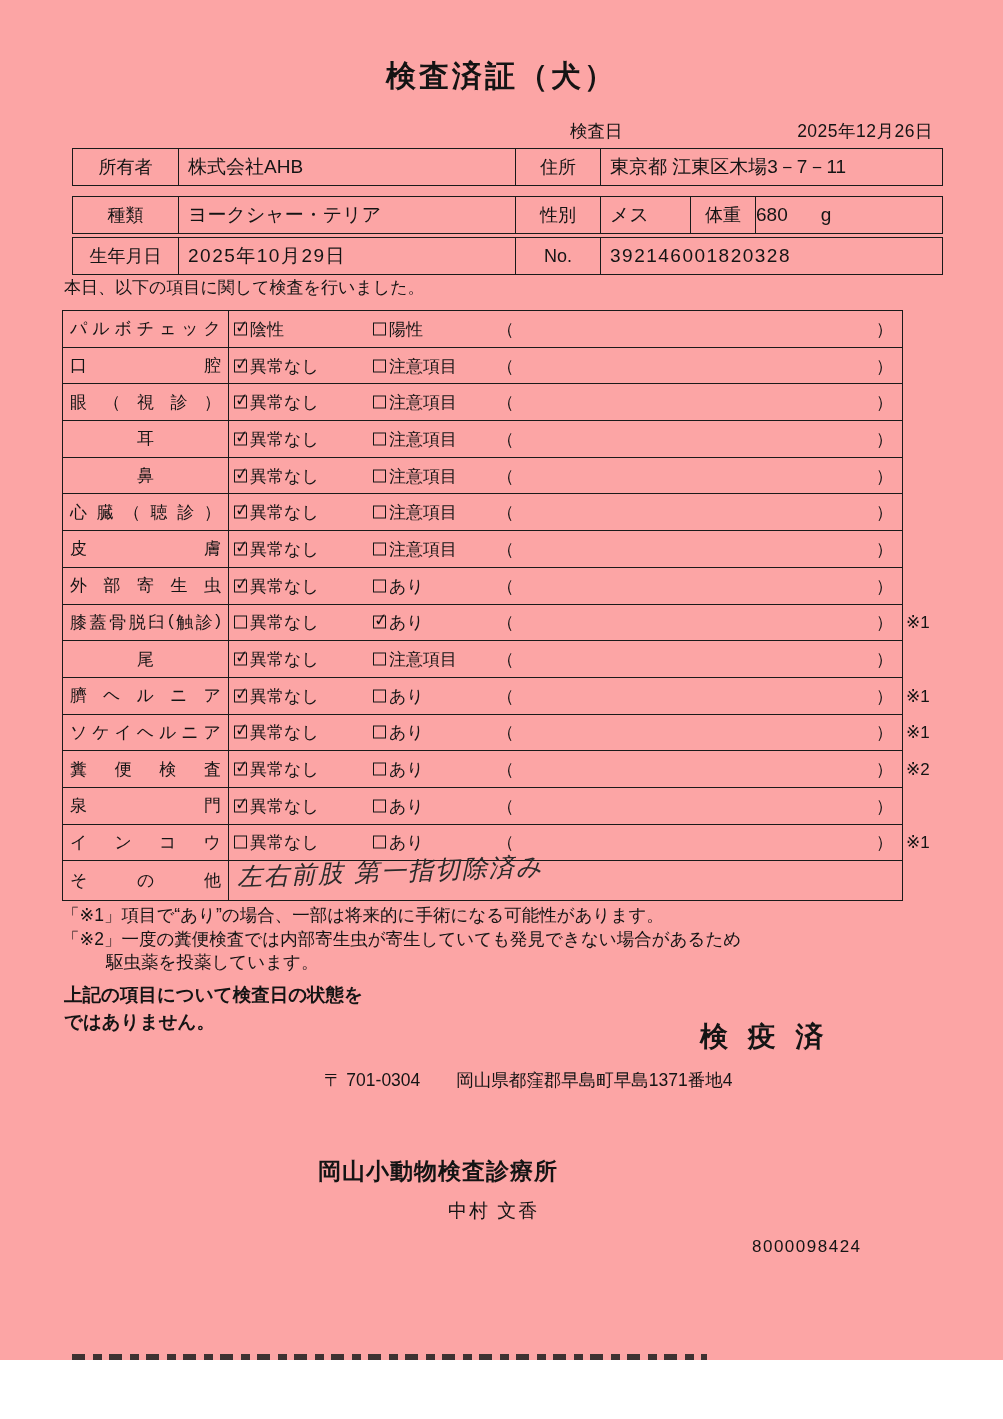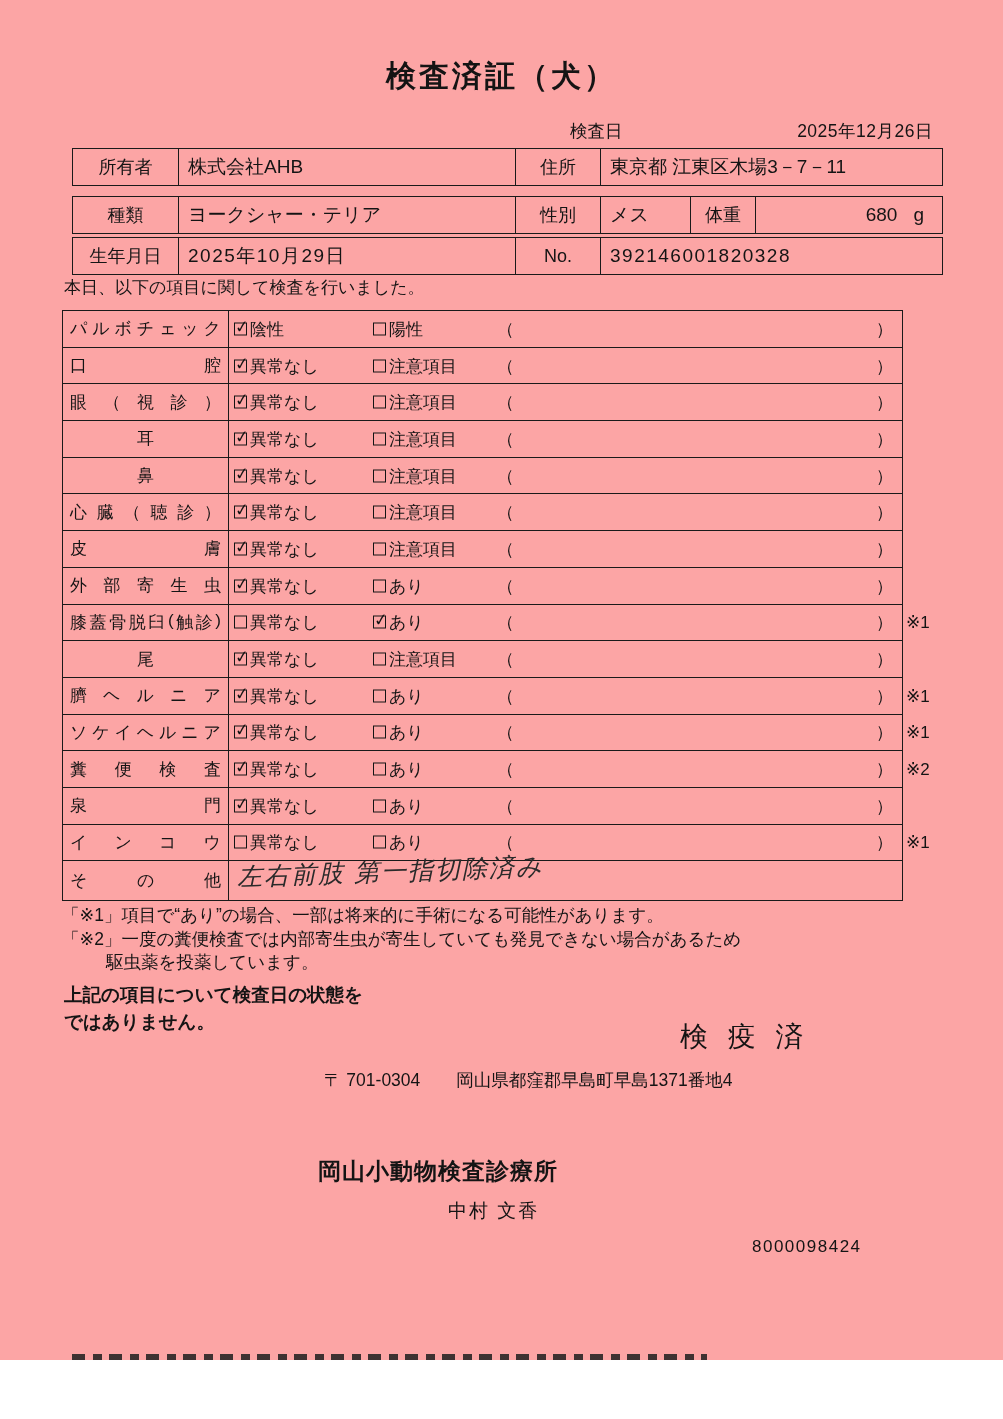--- a/index.html
+++ b/index.html
@@ -22,21 +22,21 @@
   .tbl .cell.last { border-right:none; }
   .cell.lbl { justify-content:center; font-size:18px; }
   .cell.val { padding-left:9px; font-size:19px; }
   .w1 { width:106px; } .w2 { width:337px; } .w3 { width:85px; }
   .w4 { flex:1; } .w5 { width:90px; } .w6 { width:65px; }
   .owner-tbl { top:148px; }
   .pet-tbl-1 { top:196px; }
   .pet-tbl-2 { top:237px; }
   .breed-val { font-size:17px; }
   .num-val { font-size:20px; letter-spacing:1.5px; }
-  .weight-cell { flex:1; justify-content:flex-end; padding-right:18px; font-size:19px; }
+  .weight-cell { flex:1; padding-right:18px; font-size:19px;gap:17px; }
   .weight-num { margin-right:16px; }
 
   .intro { position:absolute; top:276px; left:64px; margin:0; font-size:17px; }
 
   .insp { position:absolute; top:310px; left:62px; width:841px;
           border:1.6px solid #1a1a1a; box-sizing:border-box; }
   .insp-row { display:flex; height:36.7px; border-bottom:1.6px solid #1a1a1a; box-sizing:border-box; }
   .insp-row:last-child { border-bottom:none; }
   .row-label-cell { width:166px; flex:none; border-right:1.6px solid #1a1a1a; box-sizing:border-box;
                     display:flex; align-items:center; padding:0 7px; }
@@ -52,21 +52,21 @@
   .paren-close { position:absolute; right:9px;  top:50%; transform:translateY(-50%); }
   .row-note { position:absolute; right:-46px; width:42px; top:50%; transform:translateY(-50%); font-size:17px; }
   .other-row { height:39px; }
   .handwriting { position:absolute; left:8px; top:-6px; font-size:25px; font-style:italic;
                  letter-spacing:2px; transform:rotate(-2deg); color:#2a2a2a; white-space:nowrap; }
 
   .notes { position:absolute; top:904px; left:62px; font-size:17.5px; line-height:23.5px; }
   .notes .indent { padding-left:44px; }
 
   .disclaimer { position:absolute; top:982px; left:64px; font-size:18.5px; font-weight:700; line-height:26.5px; }
-  .stamp { position:absolute; left:680px; top:1018px; font-size:28px; font-weight:400; letter-spacing:6px; }
+  .stamp { position:absolute; left:700px; top:1018px; font-size:28px; font-weight:700; letter-spacing:6px; }
 
   .clinic-address { position:absolute; top:1068px; left:312px; display:flex; gap:36px; font-size:17.5px;margin-left:12px; }
   .clinic-phone   { position:absolute; top:1112px; left:312px; display:flex; gap:26px; font-size:17.5px; }
   .clinic-name { position:absolute; top:1156px; left:318px; font-size:23px; font-weight:600; letter-spacing:1px; }
   .vet-name { position:absolute; top:1198px; left:448px; font-size:19px; letter-spacing:2px; }
   .doc-code { position:absolute; top:1237px; left:752px; font-size:17px; letter-spacing:1.5px; }
 
   .cutoff { position:absolute; bottom:0; left:72px; width:635px; height:6px; opacity:.85;
             background:repeating-linear-gradient(90deg,#1d1d1d 0 13px,transparent 13px 21px,#1d1d1d 21px 30px,transparent 30px 37px); }
 </style>

